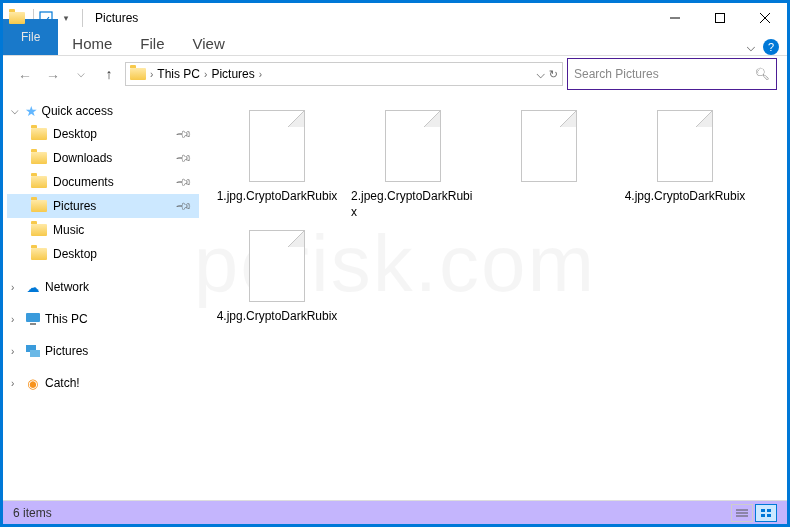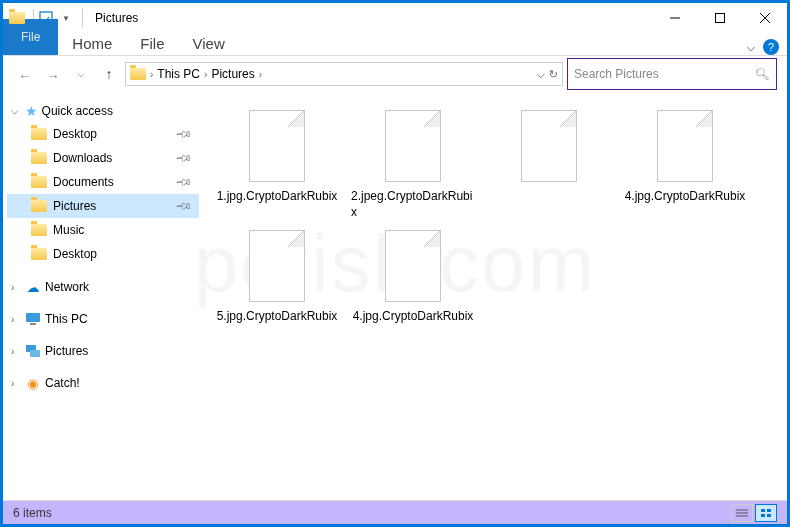--- a/index.html
+++ b/index.html
@@ -238,24 +238,20 @@
       </div>
       <div class="fileitem">
         <div class="fileicon"></div>
       </div>
       <div class="fileitem">
         <div class="fileicon"></div>
         <div class="filename">4.jpg.CryptoDarkRubix</div>
       </div>
       <div class="fileitem">
         <div class="fileicon"></div>
-        <div class="filename">5.jpg.CryptoDarkRubix</div>
-      </div>
-      <div class="fileitem">
-        <div class="fileicon"></div>
         <div class="filename">4.jpg.CryptoDarkRubix</div>
       </div>
     </div>
 </div>
 
 <div class="status">
   <span>6 items</span>
   <div class="viewbtns">
     <div class="viewbtn">
         <svg width="12" height="10">

